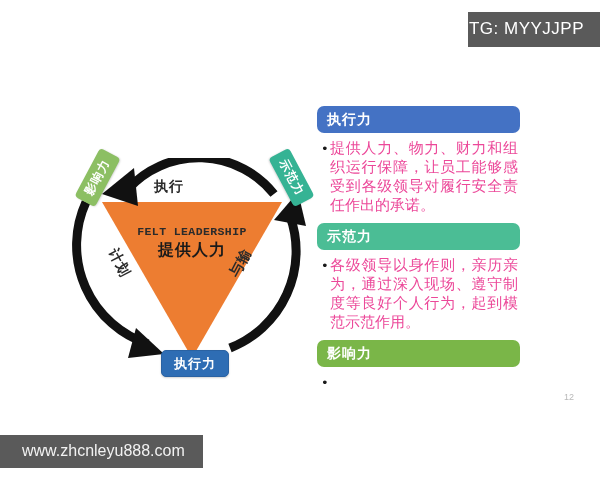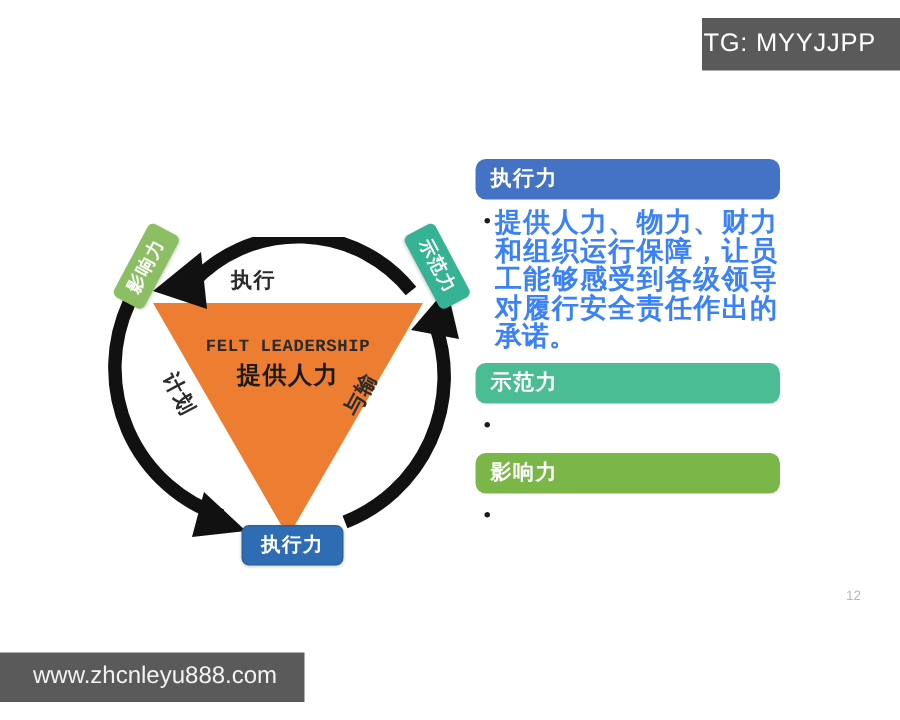--- a/index.html
+++ b/index.html
@@ -165,24 +165,24 @@
   }
   .bullet {
     width: 9px;
     flex: 0 0 9px;
     font-size: 13px;
     color: #1a1a1a;
     line-height: 19px;
   }
   .body-text {
     flex: 1;
-    font-size: 18px;
+    font-size: 15px;
     line-height: 19px;
-    color: #3b82f6;
-    font-weight: bold;
+    color: #ec4899;
+    font-weight: normal;
     letter-spacing: 0px;
     text-align: justify;
   }
 </style>
 </head>
 <body>
 
 <div class="wm-tg">TG: MYYJJPP</div>
 
 <div class="diagram">
@@ -228,20 +228,21 @@
     <div class="card-body">
       <span class="bullet">•</span>
       <span class="body-text">提供人力、物力、财力和组织运行保障，让员工能够感受到各级领导对履行安全责任作出的承诺。</span>
     </div>
   </div>
 
   <div class="card">
     <div class="card-header hdr-teal">示范力</div>
     <div class="card-body">
       <span class="bullet">•</span>
+      <span class="body-text">各级领导以身作则，亲历亲为，通过深入现场、遵守制度等良好个人行为，起到模范示范作用。</span>
     </div>
   </div>
 
   <div class="card">
     <div class="card-header hdr-green">影响力</div>
     <div class="card-body">
       <span class="bullet">•</span>
     </div>
   </div>
 

